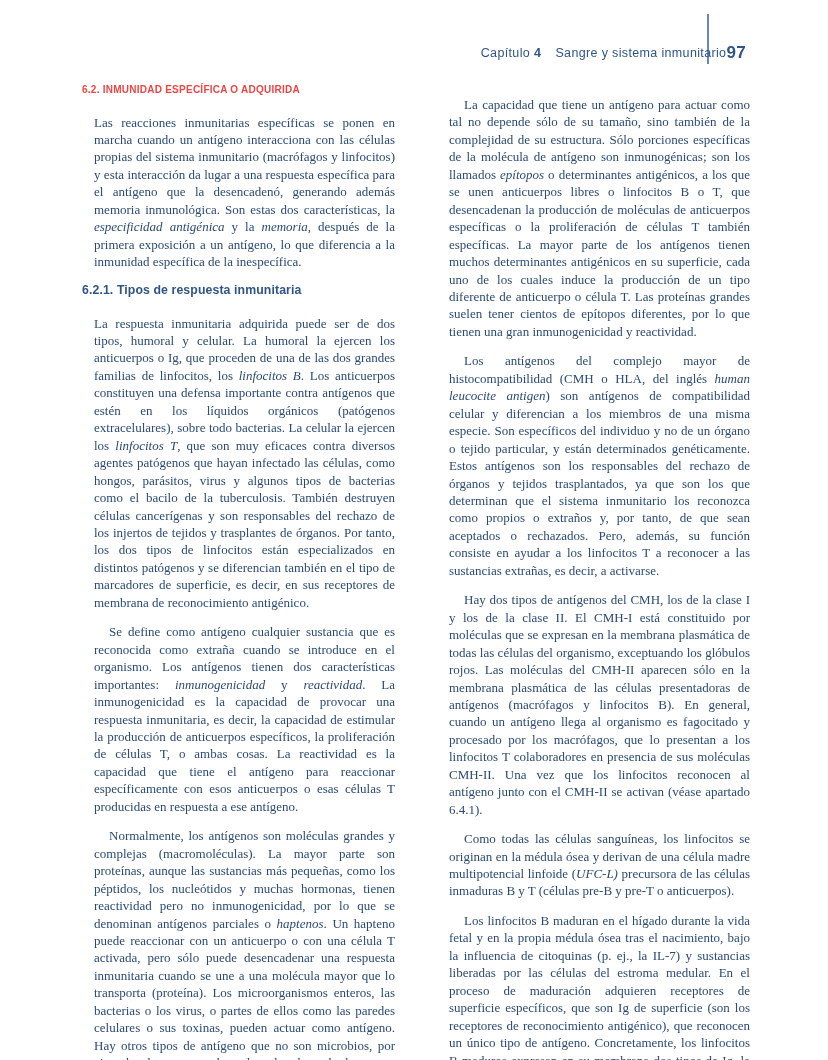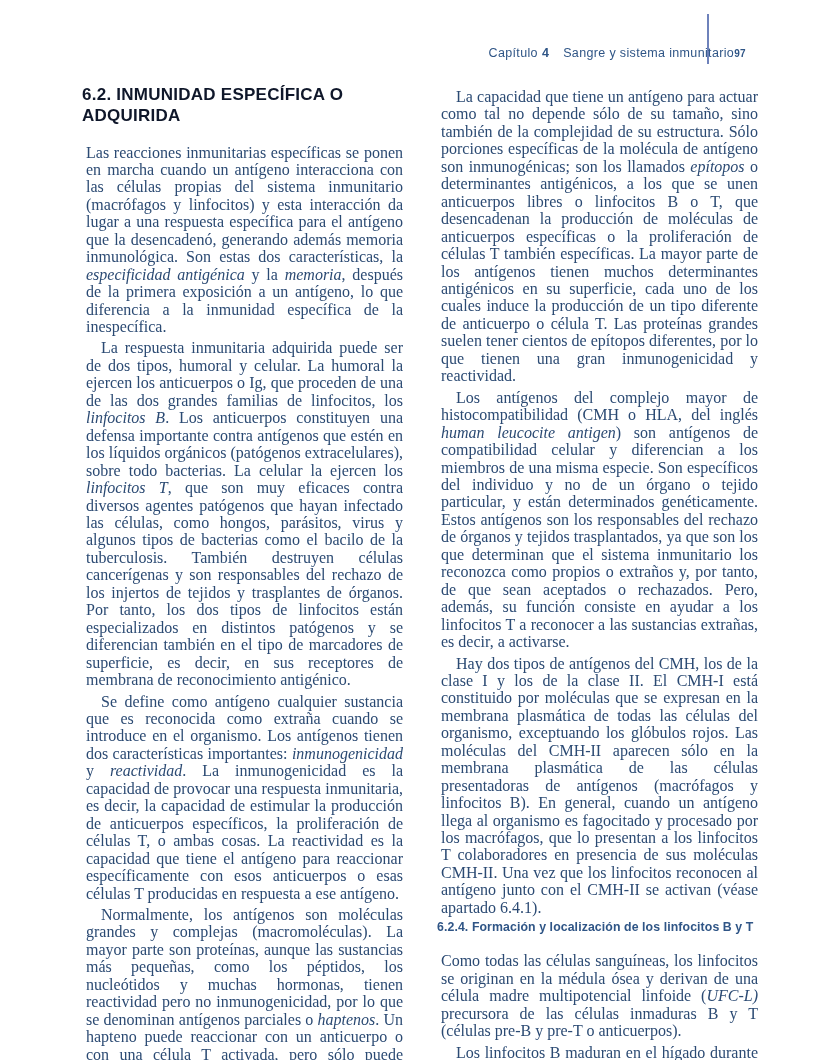--- a/index.html
+++ b/index.html
@@ -34,21 +34,21 @@
     height: 18px;
     font-family: "Liberation Sans", "DejaVu Sans", sans-serif;
     font-size: 12.5px;
     letter-spacing: 0.35px;
     color: #2f5586;
     white-space: nowrap;
   }
   .runhead .chapword { margin-right: 4px; }
   .runhead .chapnum  { margin-right: 14px; font-weight: 700;}
   .runhead .title    { margin-right: 0; }
-  .runhead .pagenum  { font-weight: 700; font-size: 10px; color: #2f5586; }
+  .runhead .pagenum  { font-weight: 700; font-size: 17px; color: #2f5586; }
 
   .headrule {
     position: absolute;
     top: 14px;
     right: 119px;
     width: 2.4px;
     height: 50px;
     background: #6e82bb;
   }
 
@@ -56,44 +56,44 @@
   .col {
     position: absolute;
     top: 84px;
     width: 325px;
   }
   .col-left  { left: 82px; }
   .col-right { left: 437px; }
 
   h2.sec {
     font-family: "Liberation Sans", "DejaVu Sans", sans-serif;
-    font-size: 17px;
+    font-size: 10px;
     font-weight: 700;
     letter-spacing: 0.25px;
-    color: #0f172a;
+    color: #ef4444;
     margin: 0 0 17px 0;
     line-height: 1.25;
   }
   h3.subsec {
     font-family: "Liberation Sans", "DejaVu Sans", sans-serif;
     font-size: 12.3px;
     font-weight: 700;
     letter-spacing: 0.1px;
     color: #2f5586;
     margin: 0 0 16px 0;
     line-height: 1.3;
   }
   .gap-before-lg { margin-top: 34px; }
 
   p.body {
-    font-size: 16px;
+    font-size: 13px;
     line-height: 17.45px;
     text-align: justify;
     text-justify: inter-word;
-    margin: 4px;
+    margin: 12px;
     hyphens: auto;
     -webkit-hyphens: auto;
     color: #2b4a73;
   }
   p.body + p.body { text-indent: 15px; }
   .it { font-style: italic; }
 </style>
 </head>
 <body>
 
@@ -107,40 +107,40 @@
     <span class="title">Sangre y sistema inmunitario</span>
     <span class="pagenum">97</span>
   </div>
 
   <div class="col col-left">
 
     <h2 class="sec">6.2.  INMUNIDAD ESPECÍFICA O ADQUIRIDA</h2>
 
     <p class="body"><span>Las reacciones inmunitarias específicas se ponen en marcha cuando un antígeno interacciona con las células propias del sistema inmunitario (macrófagos y linfocitos) y esta interacción da lugar a una respuesta específica para el antígeno que la desencadenó, generando además memoria inmunológica. Son estas dos características, la </span><span class="it">especificidad antigénica</span><span> y la </span><span class="it">memoria</span><span>, después de la primera exposición a un antígeno, lo que diferencia a la inmunidad específica de la inespecífica.</span></p>
 
+    <h3 class="subsec gap-before-lg">6.2.1. Tipos de respuesta inmunitaria</h3>
 
     <p class="body"><span>La respuesta inmunitaria adquirida puede ser de dos tipos, humoral y celular. La humoral la ejercen los anticuerpos o Ig, que proceden de una de las dos grandes familias de linfocitos, los </span><span class="it">linfocitos B</span><span>. Los anticuerpos constituyen una defensa importante contra antígenos que estén en los líquidos orgánicos (patógenos extracelulares), sobre todo bacterias. La celular la ejercen los </span><span class="it">linfocitos T</span><span>, que son muy eficaces contra diversos agentes patógenos que hayan infectado las células, como hongos, parásitos, virus y algunos tipos de bacterias como el bacilo de la tuberculosis. También destruyen células cancerígenas y son responsables del rechazo de los injertos de tejidos y trasplantes de órganos. Por tanto, los dos tipos de linfocitos están especializados en distintos patógenos y se diferencian también en el tipo de marcadores de superficie, es decir, en sus receptores de membrana de reconocimiento antigénico.</span></p>
 
 
     <p class="body"><span>Se define como antígeno cualquier sustancia que es reconocida como extraña cuando se introduce en el organismo. Los antígenos tienen dos características importantes: </span><span class="it">inmunogenicidad</span><span> y </span><span class="it">reactividad</span><span>. La inmunogenicidad es la capacidad de provocar una respuesta inmunitaria, es decir, la capacidad de estimular la producción de anticuerpos específicos, la proliferación de células T, o ambas cosas. La reactividad es la capacidad que tiene el antígeno para reaccionar específicamente con esos anticuerpos o esas células T producidas en respuesta a ese antígeno.</span></p>
 
     <p class="body"><span>Normalmente, los antígenos son moléculas grandes y complejas (macromoléculas). La mayor parte son proteínas, aunque las sustancias más pequeñas, como los péptidos, los nucleótidos y muchas hormonas, tienen reactividad pero no inmunogenicidad, por lo que se denominan antígenos parciales o </span><span class="it">haptenos</span><span>. Un hapteno puede reaccionar con un anticuerpo o con una célula T activada, pero sólo puede desencadenar una respuesta inmunitaria cuando se une a una molécula mayor que lo transporta (proteína). Los microorganismos enteros, las bacterias o los virus, o partes de ellos como las paredes celulares o sus toxinas, pueden actuar como antígeno. Hay otros tipos de antígeno que no son microbios, por ejemplo, los granos de polen, la clara de huevo, o componentes de nuestro propio organismo, como por ejemplo, los antígenos de los eritrocitos que constituyen los grupos sanguíneos (véase apartado 8) y los antígenos de histocompatibilidad (véase apartado 6.2.3).</span></p>
 
   </div>
 
   <div class="col col-right">
 
     <p class="body" style="text-indent:15px"><span>La capacidad que tiene un antígeno para actuar como tal no depende sólo de su tamaño, sino también de la complejidad de su estructura. Sólo porciones específicas de la molécula de antígeno son inmunogénicas; son los llamados </span><span class="it">epítopos</span><span> o determinantes antigénicos, a los que se unen anticuerpos libres o linfocitos B o T, que desencadenan la producción de moléculas de anticuerpos específicas o la proliferación de células T también específicas. La mayor parte de los antígenos tienen muchos determinantes antigénicos en su superficie, cada uno de los cuales induce la producción de un tipo diferente de anticuerpo o célula T. Las proteínas grandes suelen tener cientos de epítopos diferentes, por lo que tienen una gran inmunogenicidad y reactividad.</span></p>
 
 
     <p class="body"><span>Los antígenos del complejo mayor de histocompatibilidad (CMH o HLA, del inglés </span><span class="it">human leucocite antigen</span><span>) son antígenos de compatibilidad celular y diferencian a los miembros de una misma especie. Son específicos del individuo y no de un órgano o tejido particular, y están determinados genéticamente. Estos antígenos son los responsables del rechazo de órganos y tejidos trasplantados, ya que son los que determinan que el sistema inmunitario los reconozca como propios o extraños y, por tanto, de que sean aceptados o rechazados. Pero, además, su función consiste en ayudar a los linfocitos T a reconocer a las sustancias extrañas, es decir, a activarse.</span></p>
 
     <p class="body">Hay dos tipos de antígenos del CMH, los de la clase I y los de la clase II. El CMH-I está constituido por moléculas que se expresan en la membrana plasmática de todas las células del organismo, exceptuando los glóbulos rojos. Las moléculas del CMH-II aparecen sólo en la membrana plasmática de las células presentadoras de antígenos (macrófagos y linfocitos B). En general, cuando un antígeno llega al organismo es fagocitado y procesado por los macrófagos, que lo presentan a los linfocitos T colaboradores en presencia de sus moléculas CMH-II. Una vez que los linfocitos reconocen al antígeno junto con el CMH-II se activan (véase apartado 6.4.1).</p>
 
-    <h3 class="subsec gap-before-lg">6.2.4. Formación y localización de los linfocitos B y T</h3>
 
     <p class="body"><span>Como todas las células sanguíneas, los linfocitos se originan en la médula ósea y derivan de una célula madre multipotencial linfoide (</span><span class="it">UFC-L)</span><span> precursora de las células inmaduras B y T (células pre-B y pre-T o anticuerpos).</span></p>
 
     <p class="body"><span>Los linfocitos B maduran en el hígado durante la vida fetal y en la propia médula ósea tras el nacimiento, bajo la influencia de citoquinas (p. ej., la IL-7) y sustancias liberadas por las células del estroma medular. En el proceso de maduración adquieren receptores de superficie específicos, que son Ig de superficie (son los receptores de reconocimiento antigénico), que reconocen un único tipo de antígeno. Concretamente, los linfocitos B maduros expresan en su membrana dos tipos de Ig, la IgM y la IgD. Además, la célula B expresa en su membrana moléculas del CMH-II y receptores para el fragmento F</span></p>
 
   </div>
 
 </div>
 
 </body></html>

